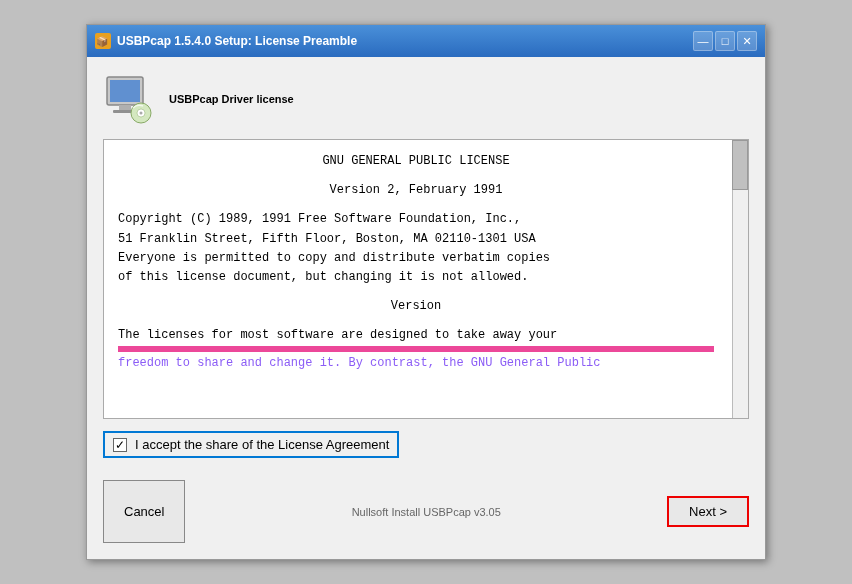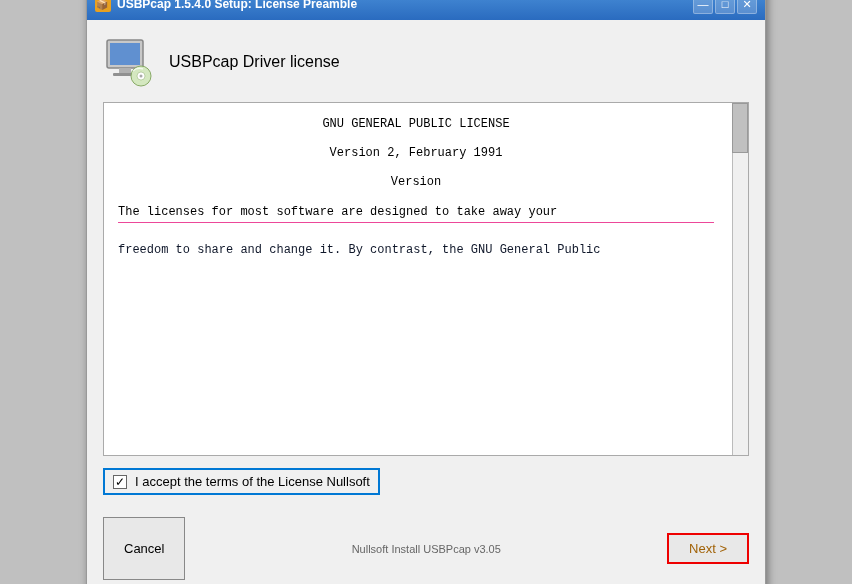--- a/index.html
+++ b/index.html
@@ -75,28 +75,28 @@
     .driver-icon {
       width: 52px;
       height: 52px;
       position: relative;
     }
     .driver-icon svg {
       width: 52px;
       height: 52px;
     }
     .header-title {
-      font-size: 16px;
-      font-weight: normal;
+      font-size: 11px;
+      font-weight: bold;
       color: #000;
     }
     .license-box {
       border: 1px solid #aaa;
       background: white;
-      height: 354px;
+      height: 280px;
       overflow: hidden;
       margin-bottom: 12px;
       padding: 12px 14px;
       position: relative;
     }
     .license-scrollbar {
       position: absolute;
       right: 0;
       top: 0;
       bottom: 0;
@@ -176,21 +176,21 @@
       min-width: 80px;
       color: #000;
     }
     .btn-next {
       border: 2px solid #e00;
       background: #e8e8e8;
       font-size: 13px;
       padding: 6px 20px;
       cursor: pointer;
       min-width: 80px;
-      color: #a16207;
+      color: #000000;
     }
   </style>
 </head>
 <body>
 
 <div class="window">
 
   <div class="title-bar">
     <div class="title-bar-left">
       <div class="title-icon">📦</div>
@@ -222,33 +222,37 @@
           <path d="M30 35 Q34 31 40 33" stroke="rgba(255,255,255,0.7)" stroke-width="1.5" fill="none"></path>
         </svg>
       </div>
       <div class="header-title">USBPcap Driver license</div>
     </div>
 
     <div class="license-box" style="position:relative;">
       <div class="license-text">
         <p class="center">GNU GENERAL PUBLIC LICENSE</p>
         <p class="center">Version 2, February 1991</p>
+        <p>Copyright (C) 1989, 1991 Free Software Foundation, Inc.,<br>
+        51 Franklin Street, Fifth Floor, Boston, MA 02110-1301 USA<br>
+        Everyone is permitted to copy and distribute verbatim copies<br>
+        of this license document, but changing it is not allowed.</p>
         <p class="center">Version</p>
         <p>The licenses for most software are designed to take away your<br>
-        <span style="color:#0f172a;border-top:1px solid #ec4899;display:inline-block;width:100%;padding-top:18px;">freedom to share and change it.  By contrast, the GNU General Public</span></p>
+        <span style="color:#8b5cf6;border-top:6px solid #ec4899;display:inline-block;width:100%;padding-top:2px;">freedom to share and change it.  By contrast, the GNU General Public</span></p>
       </div>
 
       <div class="license-scrollbar">
         <div class="scrollbar-thumb"></div>
       </div>
     </div>
 
     <div class="accept-row">
       <div class="accept-checkbox">✓</div>
-      <span class="accept-label">I accept the terms of the License Nullsoft</span>
+      <span class="accept-label">I accept the share of the License Agreement</span>
     </div>
 
     <div class="footer">
       <div class="footer-left">
         <button class="btn">Cancel</button>
       </div>
       <div class="footer-center">Nullsoft Install USBPcap v3.05</div>
       <button class="btn-next">Next &gt;</button>
     </div>
   </div>

